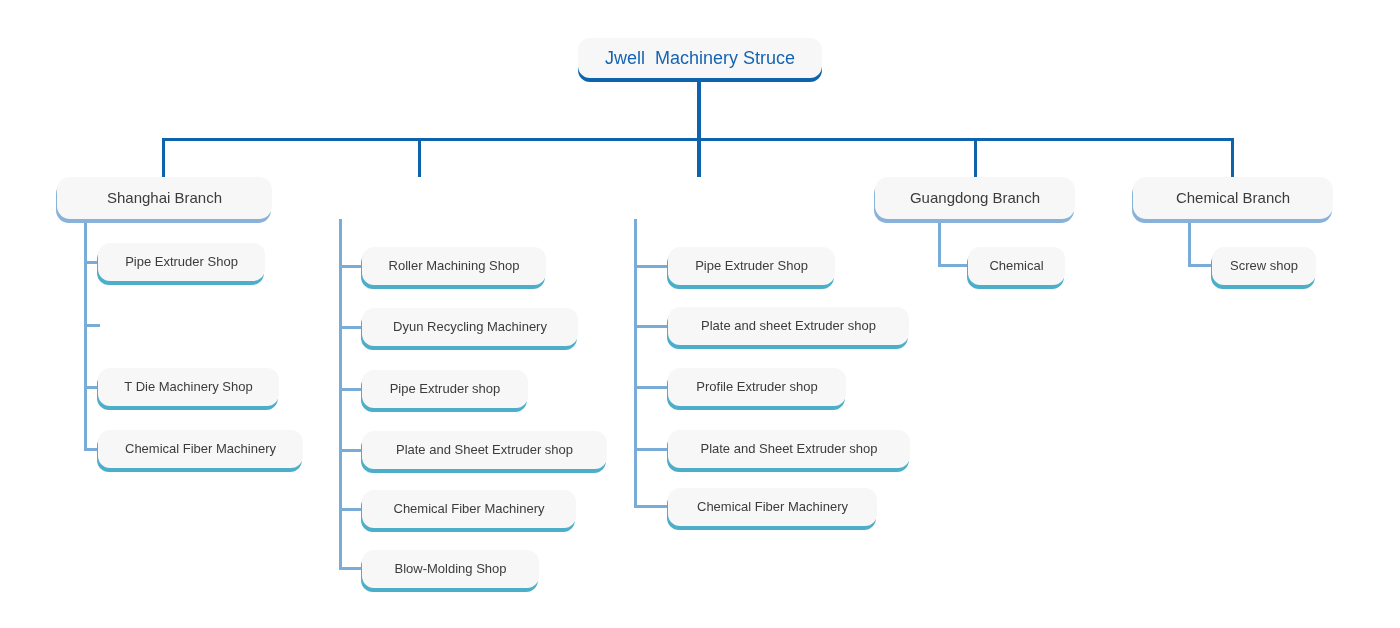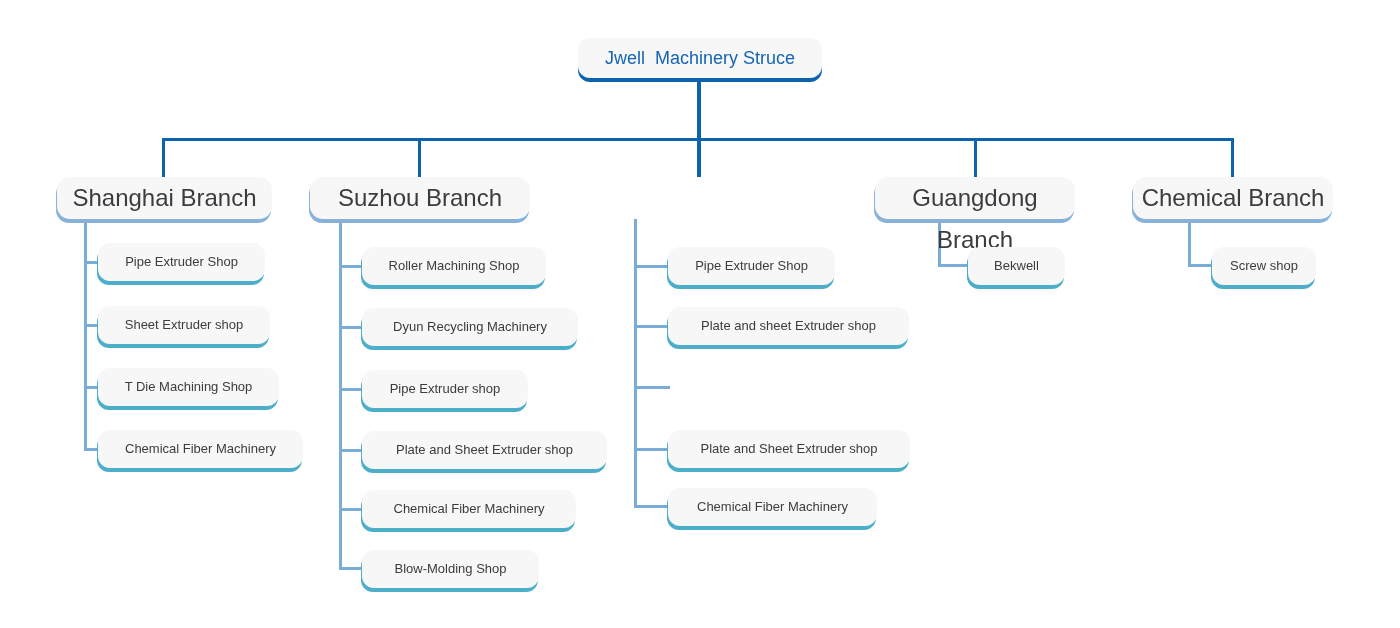--- a/index.html
+++ b/index.html
@@ -27,21 +27,21 @@
     line-height: 40px;
     font-size: 18px;
     color: #1565b3;
     border-radius: 12px;
     box-shadow: 0 4px 0 0 #0d63ac;
     white-space: pre;
   }
   .branch-node {
     height: 42px;
     line-height: 42px;
-    font-size: 24px;
+    font-size: 15px;
     border-radius: 13px;
     box-shadow: -1px 4px 0 0 #88b2da;
   }
   .leaf-node {
     height: 38px;
     line-height: 38px;
     font-size: 13px;
     border-radius: 12px;
     box-shadow: -1px 4px 0 0 #4caec8;
   }
@@ -86,38 +86,37 @@
 
   <div class="line light" style="left:938px; top:219px; width:3px; height:48px"></div>
   <div class="line light" style="left:938px; top:264px; width:32px; height:3px"></div>
 
   <div class="line light" style="left:1188px; top:219px; width:3px; height:48px"></div>
   <div class="line light" style="left:1188px; top:264px; width:29px; height:3px"></div>
 
   <div class="node root-node" style="left:578px; top:38px; width:244px">Jwell  Machinery Struce</div>
 
   <div class="node branch-node" style="left:57px; top:177px; width:215px">Shanghai Branch</div>
-  <div class="node branch-node" style="left:310px; top:177px; width:220px">Suzhou Branch</div>
   <div class="node branch-node" style="left:875px; top:177px; width:200px">Guangdong Branch</div>
   <div class="node branch-node" style="left:1133px; top:177px; width:200px">Chemical Branch</div>
 
   <div class="node leaf-node" style="left:98px; top:243px; width:167px">Pipe Extruder Shop</div>
-  <div class="node leaf-node" style="left:98px; top:306px; width:172px">Sheet Extruder shop</div>
-  <div class="node leaf-node" style="left:98px; top:368px; width:181px">T Die Machining Shop</div>
+  <div class="node leaf-node" style="left:98px; top:368px; width:181px">T Die Machinery Shop</div>
   <div class="node leaf-node" style="left:98px; top:430px; width:205px">Chemical Fiber Machinery</div>
 
   <div class="node leaf-node" style="left:362px; top:247px; width:184px">Roller Machining Shop</div>
   <div class="node leaf-node" style="left:362px; top:308px; width:216px">Dyun Recycling Machinery</div>
   <div class="node leaf-node" style="left:362px; top:370px; width:166px">Pipe Extruder shop</div>
   <div class="node leaf-node" style="left:362px; top:431px; width:245px">Plate and Sheet Extruder shop</div>
   <div class="node leaf-node" style="left:362px; top:490px; width:214px">Chemical Fiber Machinery</div>
   <div class="node leaf-node" style="left:362px; top:550px; width:177px">Blow-Molding Shop</div>
 
   <div class="node leaf-node" style="left:668px; top:247px; width:167px">Pipe Extruder Shop</div>
   <div class="node leaf-node" style="left:668px; top:307px; width:241px">Plate and sheet Extruder shop</div>
+  <div class="node leaf-node" style="left:668px; top:368px; width:178px">Profile Extruder shop</div>
   <div class="node leaf-node" style="left:668px; top:430px; width:242px">Plate and Sheet Extruder shop</div>
   <div class="node leaf-node" style="left:668px; top:488px; width:209px">Chemical Fiber Machinery</div>
 
-  <div class="node leaf-node" style="left:968px; top:247px; width:97px">Bekwell</div>
+  <div class="node leaf-node" style="left:968px; top:247px; width:97px">Chemical</div>
 
   <div class="node leaf-node" style="left:1212px; top:247px; width:104px">Screw shop</div>
 
 </div>
 
 </body></html>

